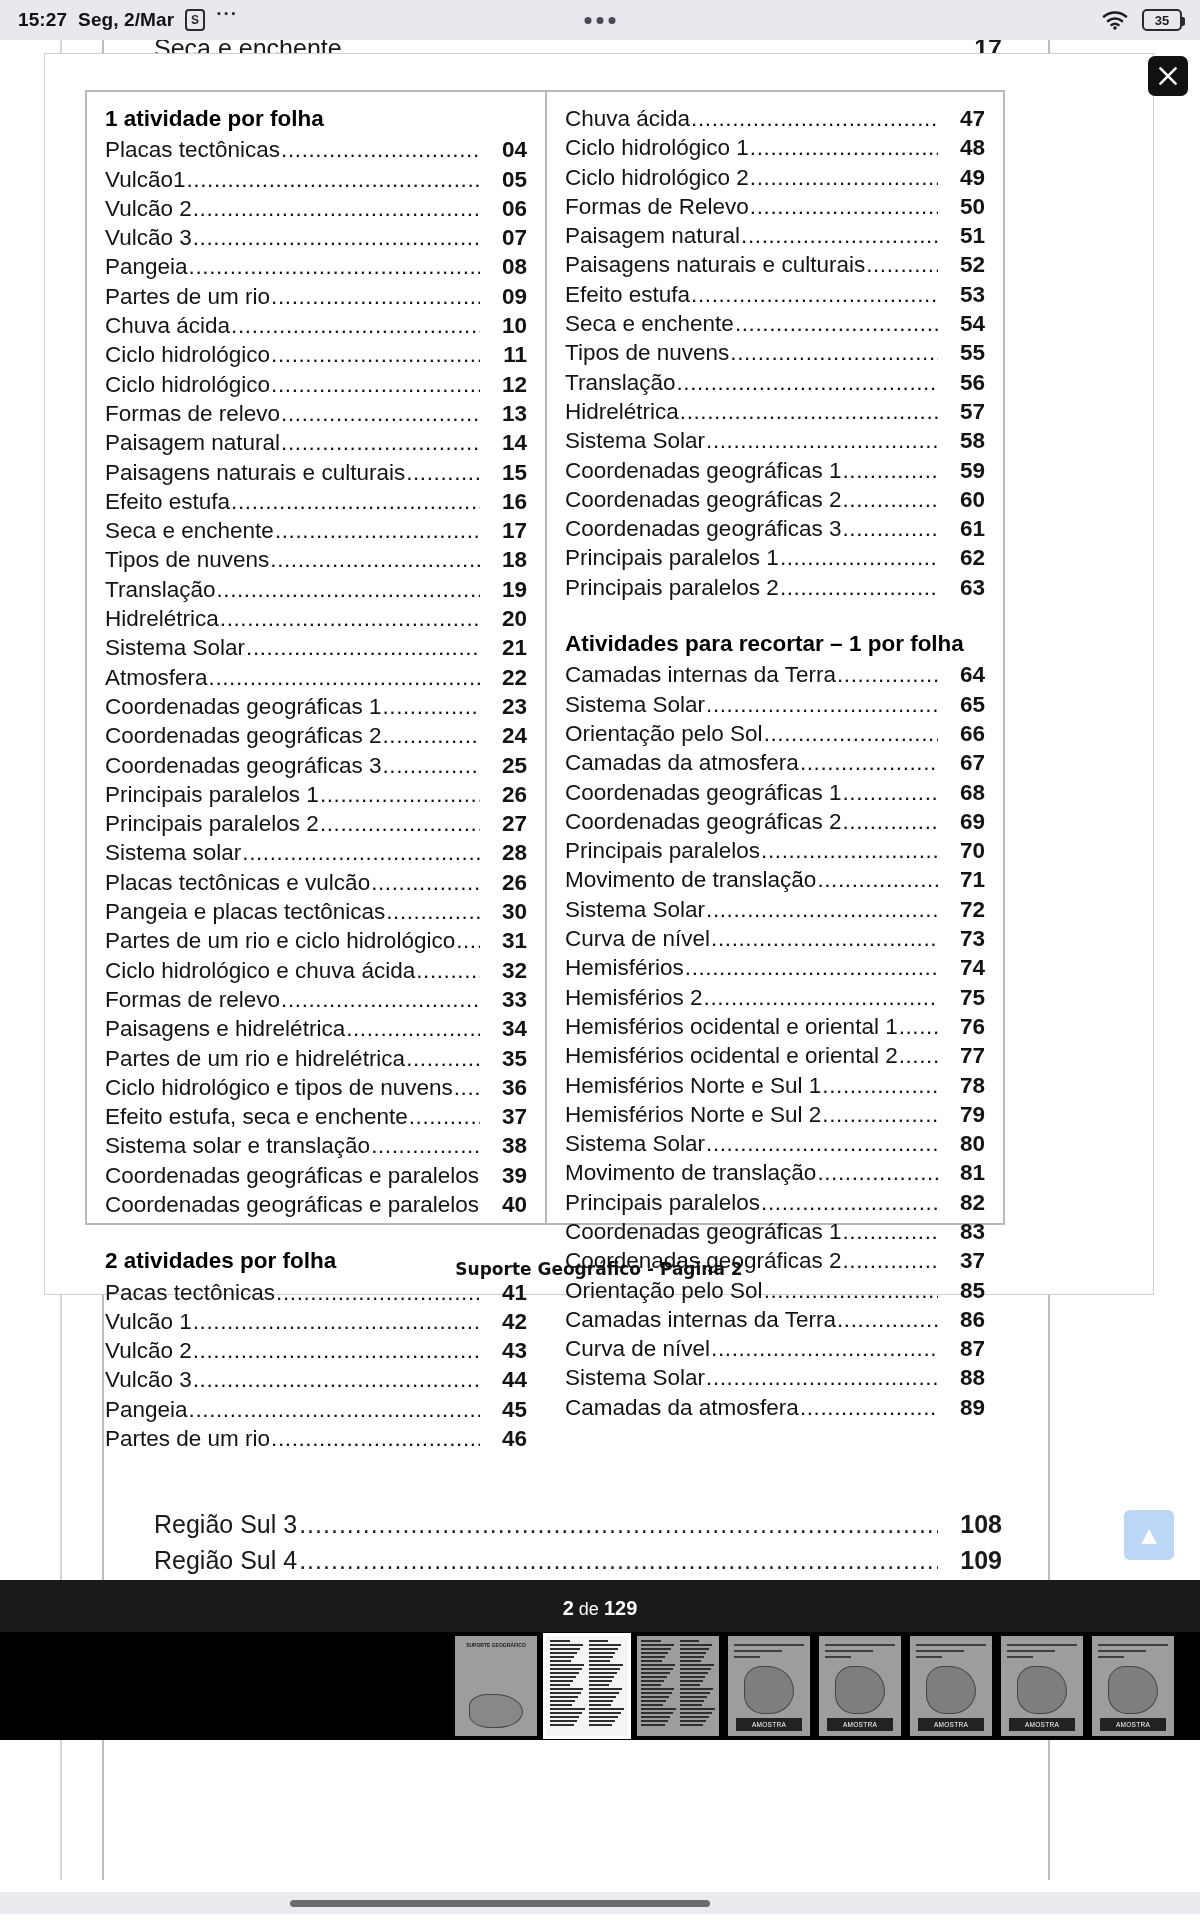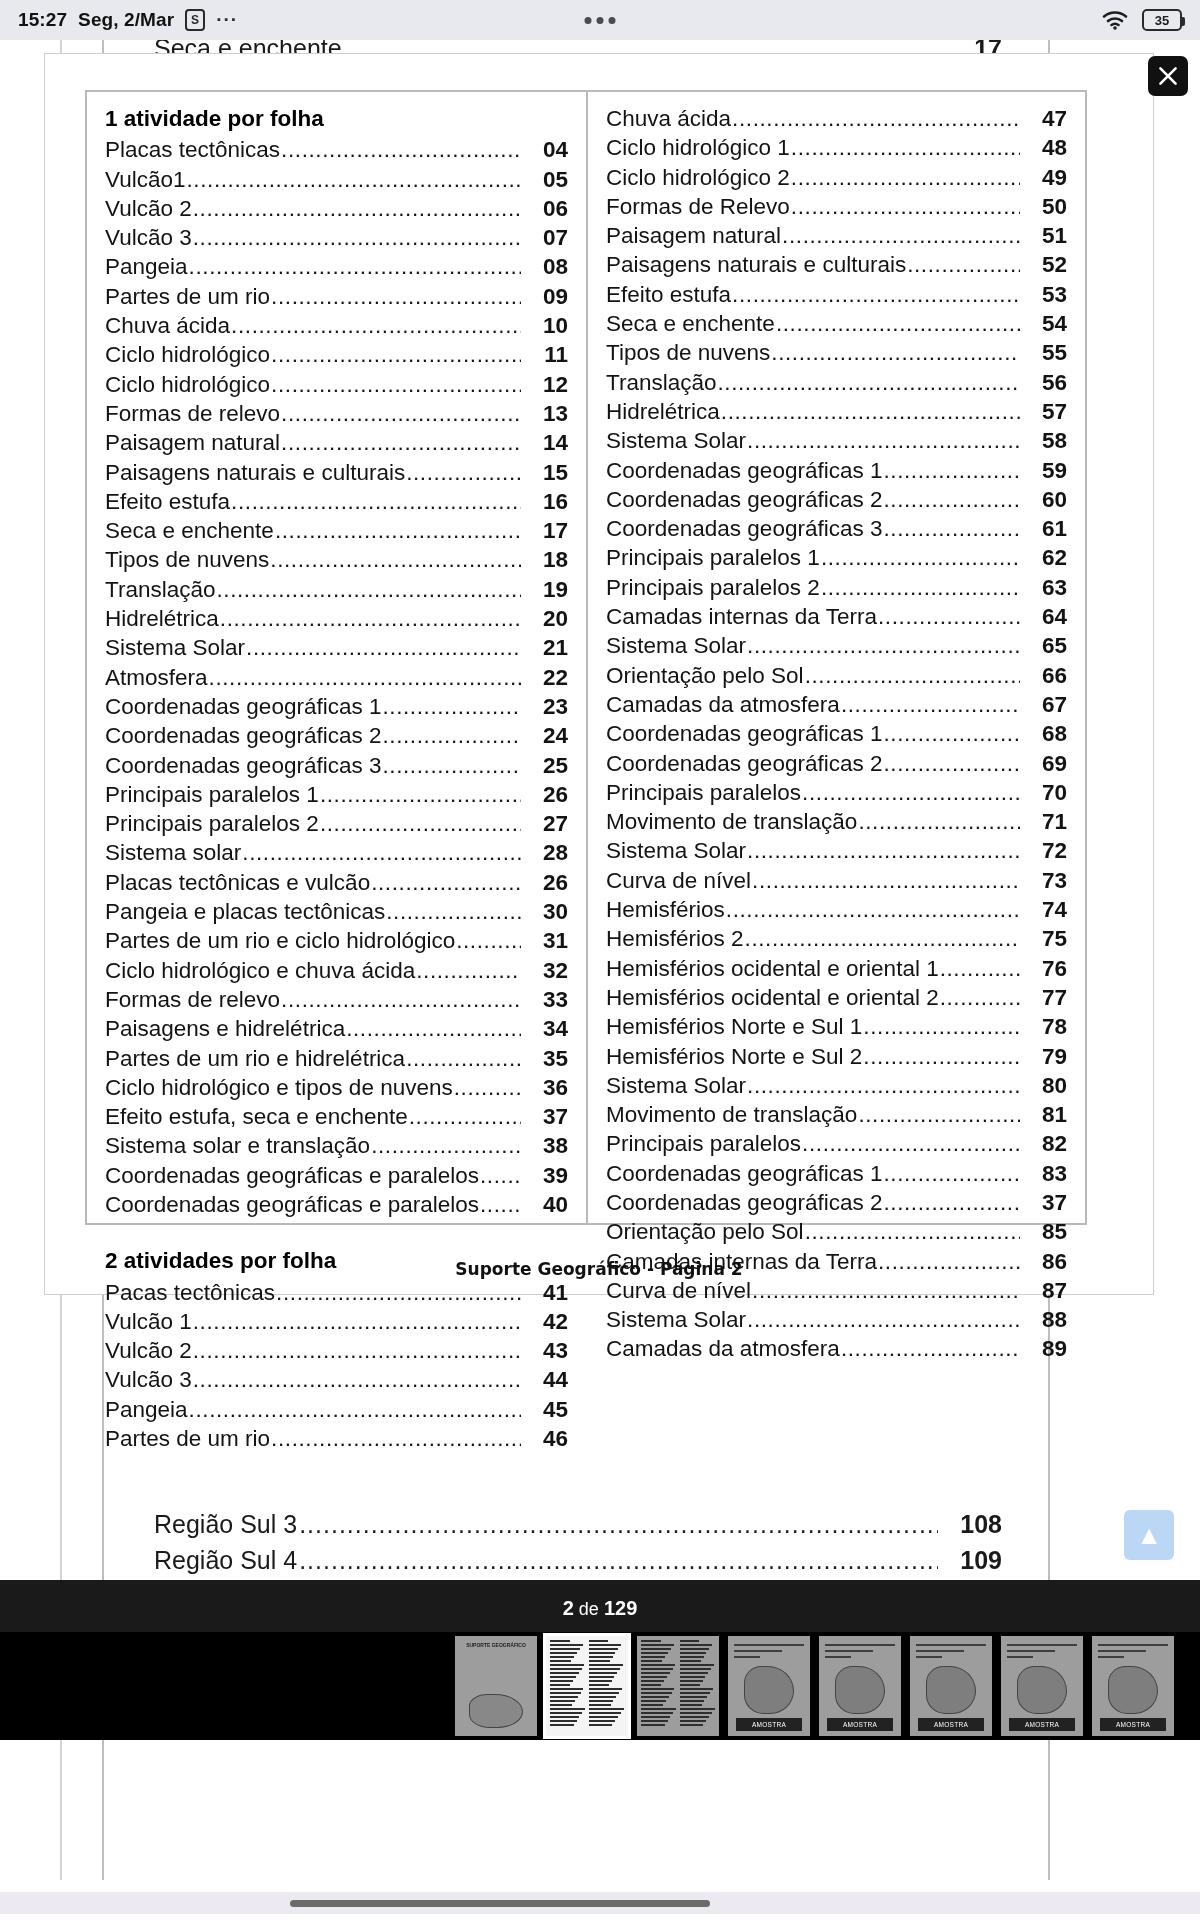--- a/index.html
+++ b/index.html
@@ -13,21 +13,21 @@
   
   #status-bar {
     position: absolute; top: 0; left: 0; width: 1200px; height: 40px;
     background: #e8e9ee;
     display: flex; align-items: center;
     padding: 0 18px;
     font-size: 19px; font-weight: 600; color: #121212;
     letter-spacing: .1px;
     z-index: 60;
   }
-  #status-bar .sb-left { display: flex; align-items: flex-end; gap: 11px; }
+  #status-bar .sb-left { display: flex; align-items: flex-start; gap: 11px; }
   #status-bar .sb-mid { position: absolute; left: 50%; transform: translateX(-50%);
       display: flex; gap: 5px; align-items: center; }
   #status-bar .sb-mid i { width: 7px; height: 7px; border-radius: 50%; background: #4a4a52; display: block; }
   #status-bar .sb-right { margin-left: auto; display: flex; align-items: center; gap: 14px; }
   .app-chip {
     width: 20px; height: 22px; border: 2px solid #2a2a2a; border-radius: 4px;
     font-size: 12px; font-weight: 700; display: flex; align-items: center;
     justify-content: center; color: #2a2a2a; line-height: 1;
   }
   .dots-h { font-size: 19px; letter-spacing: 1px; color: #2b2b2b; margin-top:-6px;}
@@ -85,21 +85,21 @@
   #close-btn {
     position: absolute; top: 56px; right: 12px; width: 40px; height: 40px;
     background: #111; border-radius: 7px; z-index: 50;
     display: flex; align-items: center; justify-content: center;
   }
   #close-btn svg { width: 26px; height: 26px; }
 
   .doc-area { position: absolute; inset: 0; padding: 36px 40px 0 40px; }
 
   .toc-box {
-    width: 1002px; height: 1135px; border: 2px solid #b9b9b9;
+    width: 920px; height: 1135px; border: 2px solid #b9b9b9;
     display: flex; position: relative; background: #fff;
   }
   .toc-col { width: 50%; padding: 12px 18px 0 18px; position: relative; }
   .toc-col.right { border-left: 2px solid #b9b9b9; }
 
   .sec-title {
     font-size: 22.5px; font-weight: 700; color: #000;
     margin-bottom: 2px; line-height: 29.3px; white-space: nowrap;
   }
   .sec-title.gap { margin-top: 27px; }
@@ -538,20 +538,21 @@
           <div class="entry">
             <span class="lbl">Principais paralelos 1</span>
             <span class="dots">........................................................................................................................</span>
             <span class="num">62</span>
           </div>
           <div class="entry">
             <span class="lbl">Principais paralelos 2</span>
             <span class="dots">........................................................................................................................</span>
             <span class="num">63</span>
           </div>
+          <div class="sec-title gap">Atividades para recortar – 1 por folha</div>
           <div class="entry">
             <span class="lbl">Camadas internas da Terra</span>
             <span class="dots">........................................................................................................................</span>
             <span class="num">64</span>
           </div>
           <div class="entry">
             <span class="lbl">Sistema Solar</span>
             <span class="dots">........................................................................................................................</span>
             <span class="num">65</span>
           </div>

